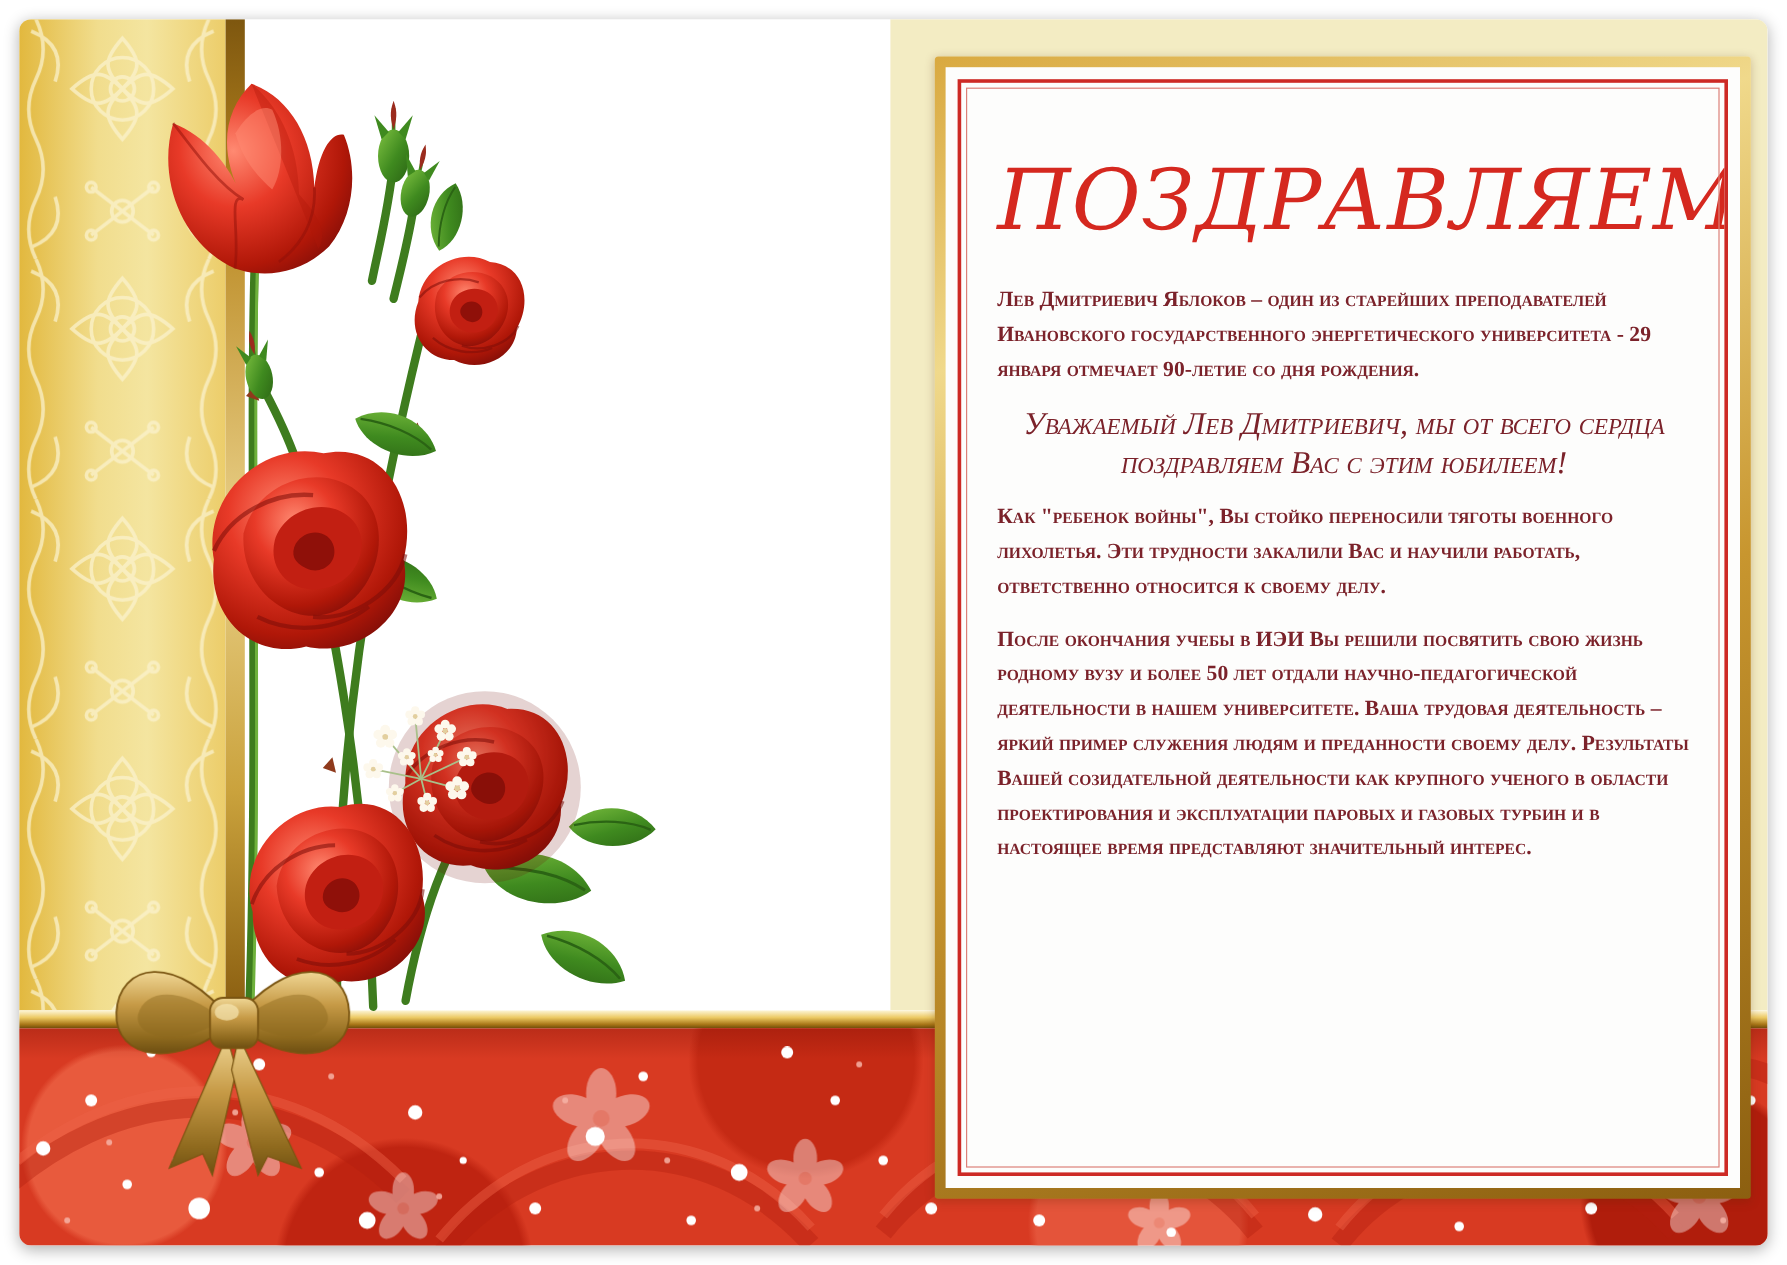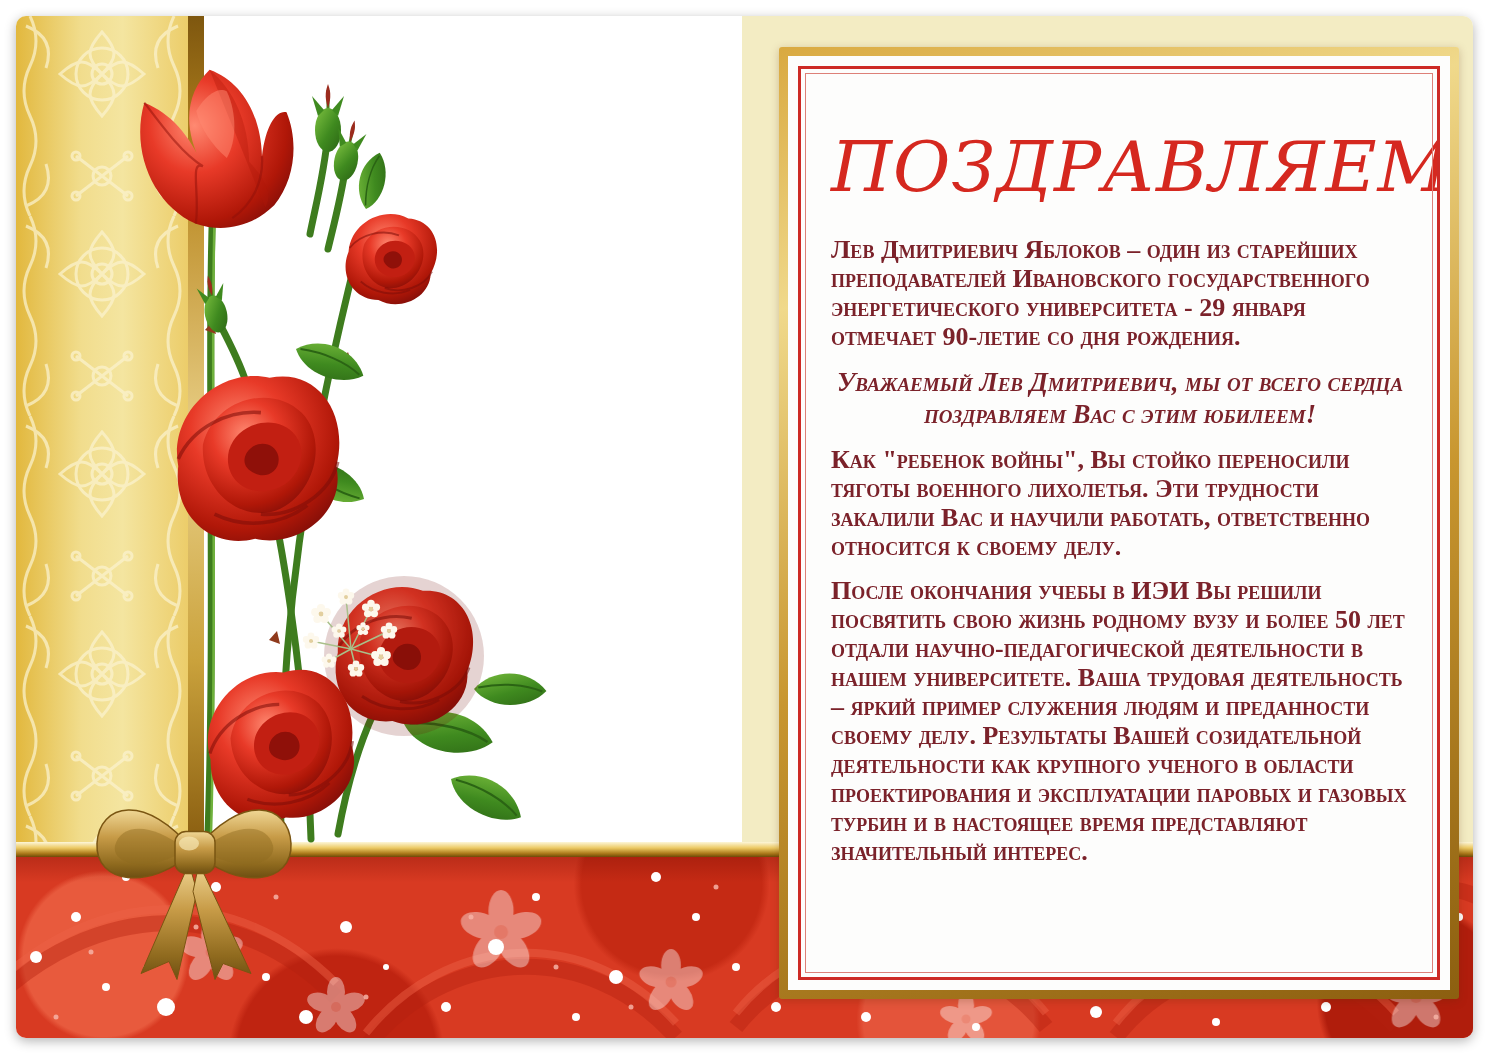--- a/index.html
+++ b/index.html
@@ -39,23 +39,23 @@
          box-shadow:0 2px 8px rgba(90,40,0,.25);}
   .panel-inner{box-sizing:border-box;width:100%;height:100%;background:#fdfdfc;padding:10px;}
   .red-frame{position:relative;box-sizing:border-box;width:100%;height:100%;
          border:3px solid var(--frame-red,#cd2a25);overflow:hidden;
          padding:24px 28px 0 30px;}
   .red-frame::after{content:"";position:absolute;inset:4px;border:1px solid #dd8078;pointer-events:none;}
 
   .card-title{margin:34px 0 28px;text-align:center;font-style:italic;font-weight:normal;
          font-family:"DejaVu Serif","Liberation Serif",serif;
          font-size:70px;line-height:80px;letter-spacing:1px;color:var(--title-red,#d5281f);}
-  p.body-par{margin:0 0 15px;font-size:26px;line-height:29px;font-weight:bold;
+  p.body-par{margin:0 0 15px;font-size:18px;line-height:29px;font-weight:bold;
          font-variant:small-caps;color:var(--text-maroon,#7b222a);text-align:left;}
-  p.accent-par{margin:0 0 15px;font-size:26.5px;line-height:32px;font-weight:bold;font-style:italic;
+  p.accent-par{margin:0 0 15px;font-size:26.5px;line-height:32px;font-weight:normal;font-style:italic;
          font-variant:small-caps;color:var(--text-maroon,#7b222a);text-align:center;}
 </style>
 </head>
 <body>
 
 <div class="page">
   <div class="card">
 
     <div class="bg-cream"></div>
 

